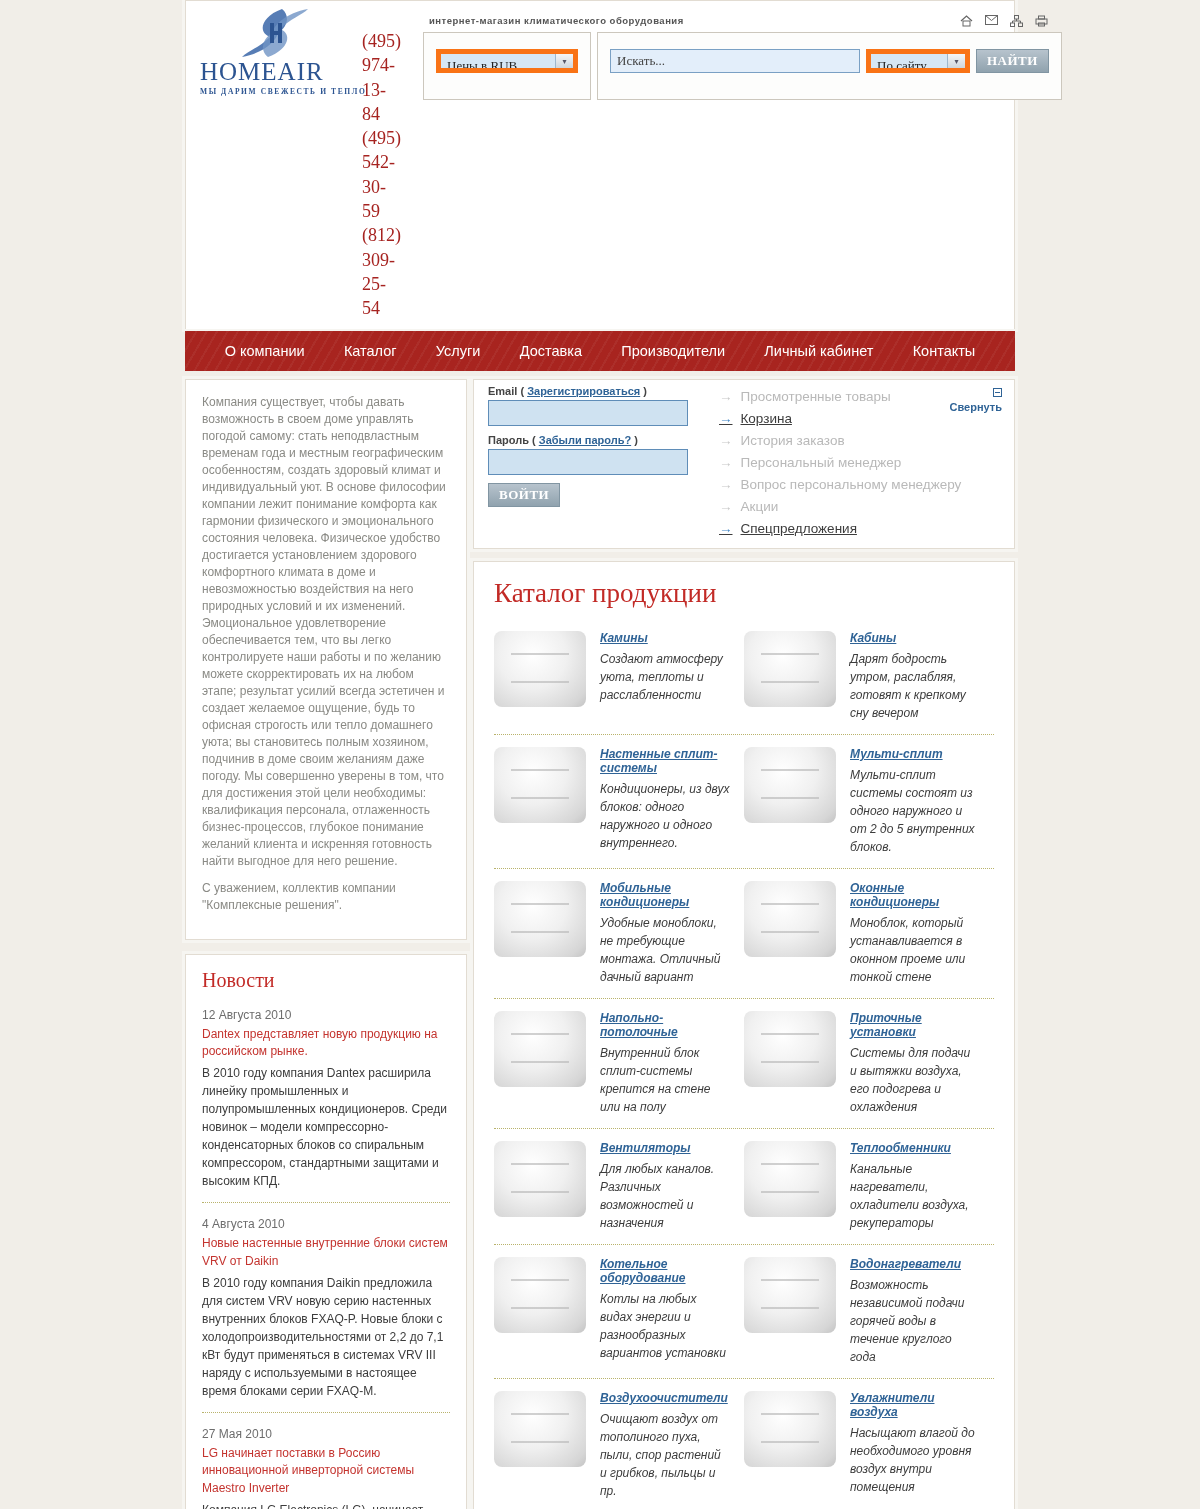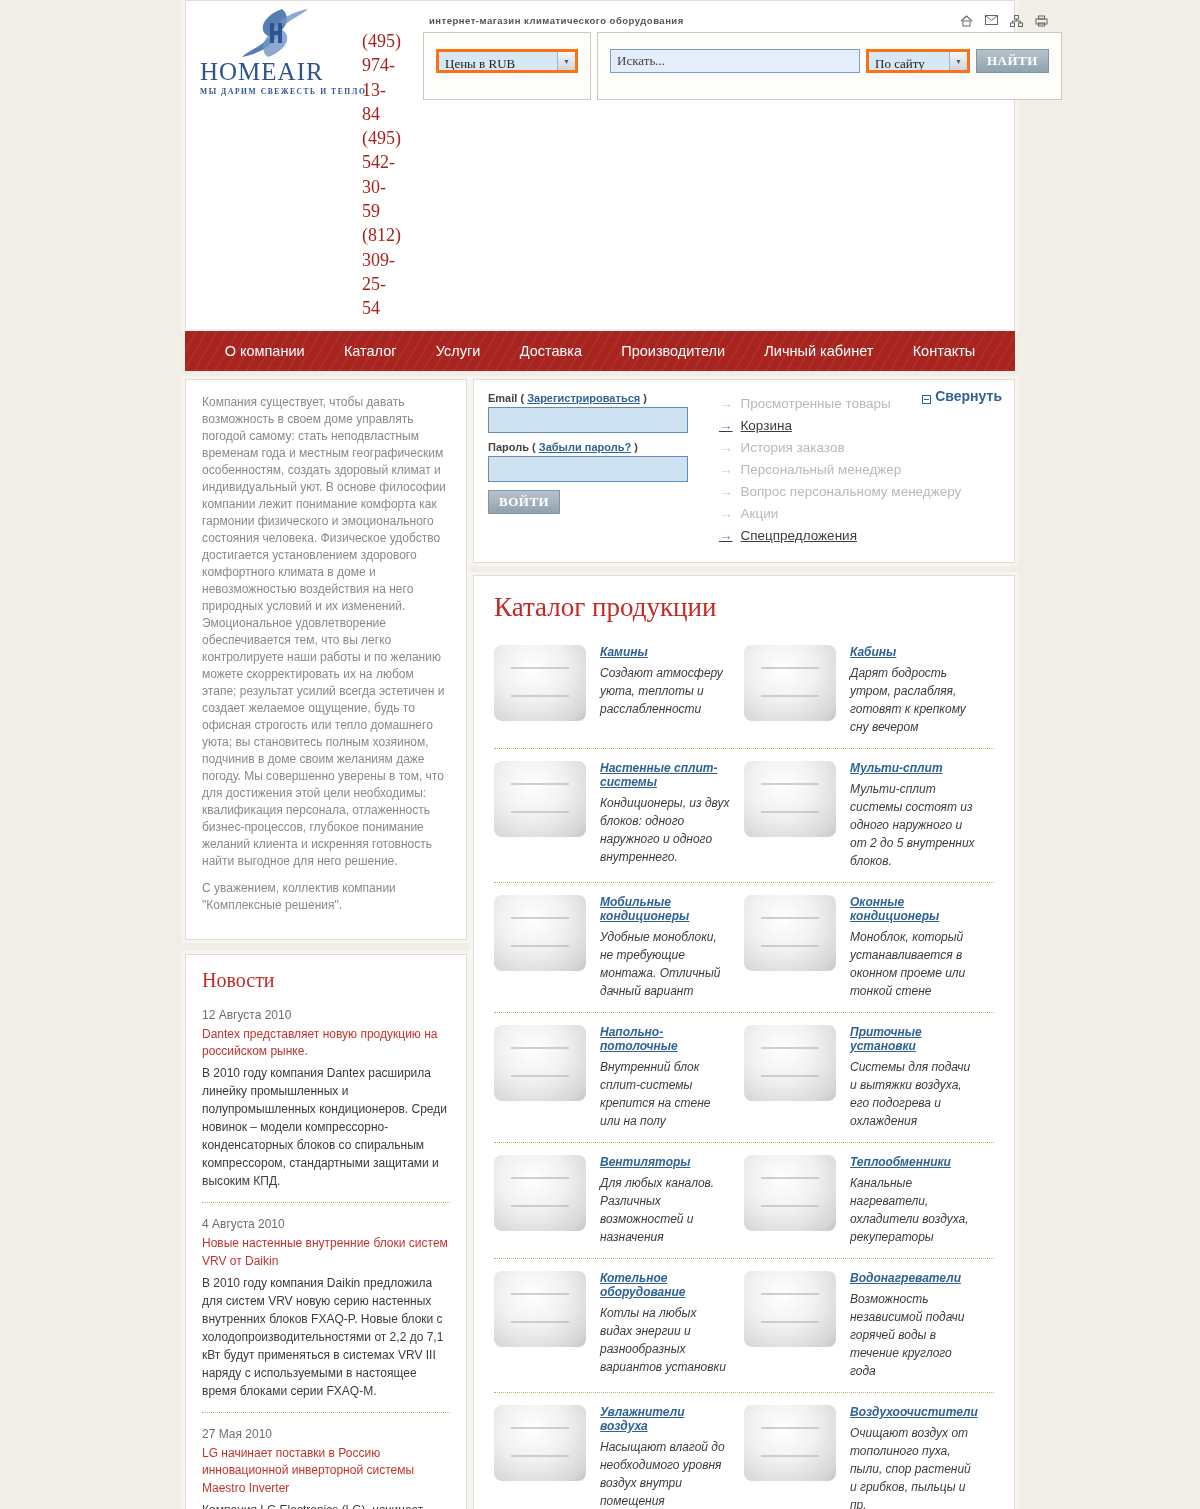--- a/index.html
+++ b/index.html
@@ -25,21 +25,21 @@
   .logo-tagline { font-size:7.5px; font-weight:bold; color:#2c5491; letter-spacing:1.6px; text-align:center; margin-top:3px; white-space:nowrap;font-family:Liberation Serif, serif; }
   .phones { font-family:"Liberation Serif", serif; color:#a62320; font-size:18px; line-height:1.35; padding:22px 0 0 12px; width:150px; }
   .header-right { flex:1; padding-left:22px; position:relative; }
   .site-desc { font-size:9.5px; font-weight:bold; color:#555; letter-spacing:.5px; margin:8px 0 6px 6px; }
   .mini-icons { position:absolute; top:8px; right:14px; display:flex; gap:12px; }
   .mini-icons svg { display:block; cursor:pointer; }
   .ctrl-row { display:flex; gap:6px; }
   .ctrl-box { border:1px solid #ccc7bd; background:#fdfdfc; padding:16px 12px 26px 12px; }
   .ctrl-box.currency { width:168px; }
   .ctrl-box.search { flex:1; display:flex; gap:6px; }
-  .fake-select { display:flex; align-items:stretch; border:3px solid #f97316; background:#d6e7f5; height:24px; cursor:pointer; }
+  .fake-select { display:flex; align-items:stretch; border:5px solid #f97316; background:#d6e7f5; height:24px; cursor:pointer; }
   .fake-select .val { flex:1; padding:4px 6px 0 6px; font-size:13px; color:#222; font-family:"Liberation Serif", serif; white-space:nowrap; overflow:hidden; }
   .fake-select .arrow-btn { width:18px; border-left:1px solid #9db7cd; background:linear-gradient(#f4f6f8,#cfd6dc); display:flex; align-items:center; justify-content:center; font-size:8px; color:#556; }
   .currency .fake-select { width:100%; }
   .search-input { width:250px; height:24px; border:1px solid #7aa0c4; background:#e3eefa; padding:0 6px; font-size:13px; color:#444; font-family:"Liberation Serif", serif; }
   .scope-select { width:104px; }
   .btn {
     height:24px; padding:0 10px; border:1px solid #8195a2;
     background:linear-gradient(#b7c3cd,#90a2ae);
     color:#fff; font-weight:bold; font-size:13px; letter-spacing:.5px;
     font-family:"Liberation Serif", serif; cursor:pointer;
@@ -68,31 +68,31 @@
   }
 
   .news-box { padding:14px 16px; }
   .news-item { padding:6px 0 12px 0; border-bottom:1px dotted #b9b36c; margin-bottom:8px; }
   .news-item:last-of-type { }
   .news-date { color:#6d6d6d; margin-bottom:4px; }
   .news-title { color:#c4342f; line-height:1.45; margin-bottom:4px; cursor:pointer; }
   .news-text { color:#3c3c3c; line-height:1.5; }
 
   
-  .login-box { padding:12px 14px; display:flex; position:relative; }
+  .login-box { padding:5px 14px; display:flex; position:relative; }
   .login-form { width:215px; }
   .fld-label { font-size:11px; font-weight:bold; color:#444; margin-bottom:3px; }
   .fld-label a { color:#2f6396; cursor:pointer; }
   .login-input { width:200px; height:26px; background:#cfe2f1; border:1px solid #5f8db8; margin-bottom:8px; }
   .acct-links { flex:1; padding:4px 0 0 16px; }
   .acct-item { display:flex; gap:8px; margin-bottom:7px; font-size:13.5px; color:#b9b9b9; cursor:pointer; }
   .acct-item .arr { color:#c7c7c7; }
   .acct-item.active { color:#3c3c3c; text-decoration:underline; }
   .acct-item.active .arr { color:#3f84c4; text-decoration:none; }
-  .collapse { position:absolute; top:8px; right:12px; color:#2f6396; font-size:14px; font-weight:bold; display:flex; align-items:flex-end; gap:4px; cursor:pointer; }
+  .collapse { position:absolute; top:8px; right:12px; color:#2f6396; font-size:11px; font-weight:bold; display:flex; align-items:flex-end; gap:4px; cursor:pointer;flex-direction:column; }
   .collapse .minus-ico { width:9px; height:9px; border:1px solid #2f6396; position:relative; display:inline-block; }
   .collapse .minus-ico::after { content:""; position:absolute; left:1px; right:1px; top:3px; border-top:1px solid #2f6396; }
 
   
   .catalog-box { padding:16px 20px 10px 20px; }
   .cat-row { display:flex; border-bottom:1px dotted #b9b36c; padding:12px 0; }
   .cat-row:last-child { border-bottom:1px dotted #b9b36c; }
   .cat-cell { width:50%; display:flex; padding-right:14px;font-style:italic; }
   .thumb {
     width:92px; height:76px; flex:0 0 92px; margin-right:14px;
@@ -369,31 +369,31 @@
                 <div class="cat-title">Водонагреватели</div>
                 <div class="cat-desc">Возможность независимой подачи горячей воды в течение круглого года</div>
               </div>
           </div>
         </div>
 
         <div class="cat-row">
           <div class="cat-cell">
             <div class="thumb"></div>
             <div class="cat-txt">
+                <div class="cat-title">Воздухоочистители</div>
+                <div class="cat-desc">Очищают воздух от тополиного пуха, пыли, спор растений и грибков, пыльцы и пр.</div>
+              </div>
+          </div>
+          <div class="cat-cell">
+            <div class="thumb"></div>
+            <div class="cat-txt">
                 <div class="cat-title">Увлажнители воздуха</div>
                 <div class="cat-desc">Насыщают влагой до необходимого уровня воздух внутри помещения</div>
               </div>
           </div>
-          <div class="cat-cell">
-            <div class="thumb"></div>
-            <div class="cat-txt">
-                <div class="cat-title">Воздухоочистители</div>
-                <div class="cat-desc">Очищают воздух от тополиного пуха, пыли, спор растений и грибков, пыльцы и пр.</div>
-              </div>
-          </div>
         </div>
 
         <div class="cat-row">
           
           
         </div>
 
       </div>
     </div>
   </div>

